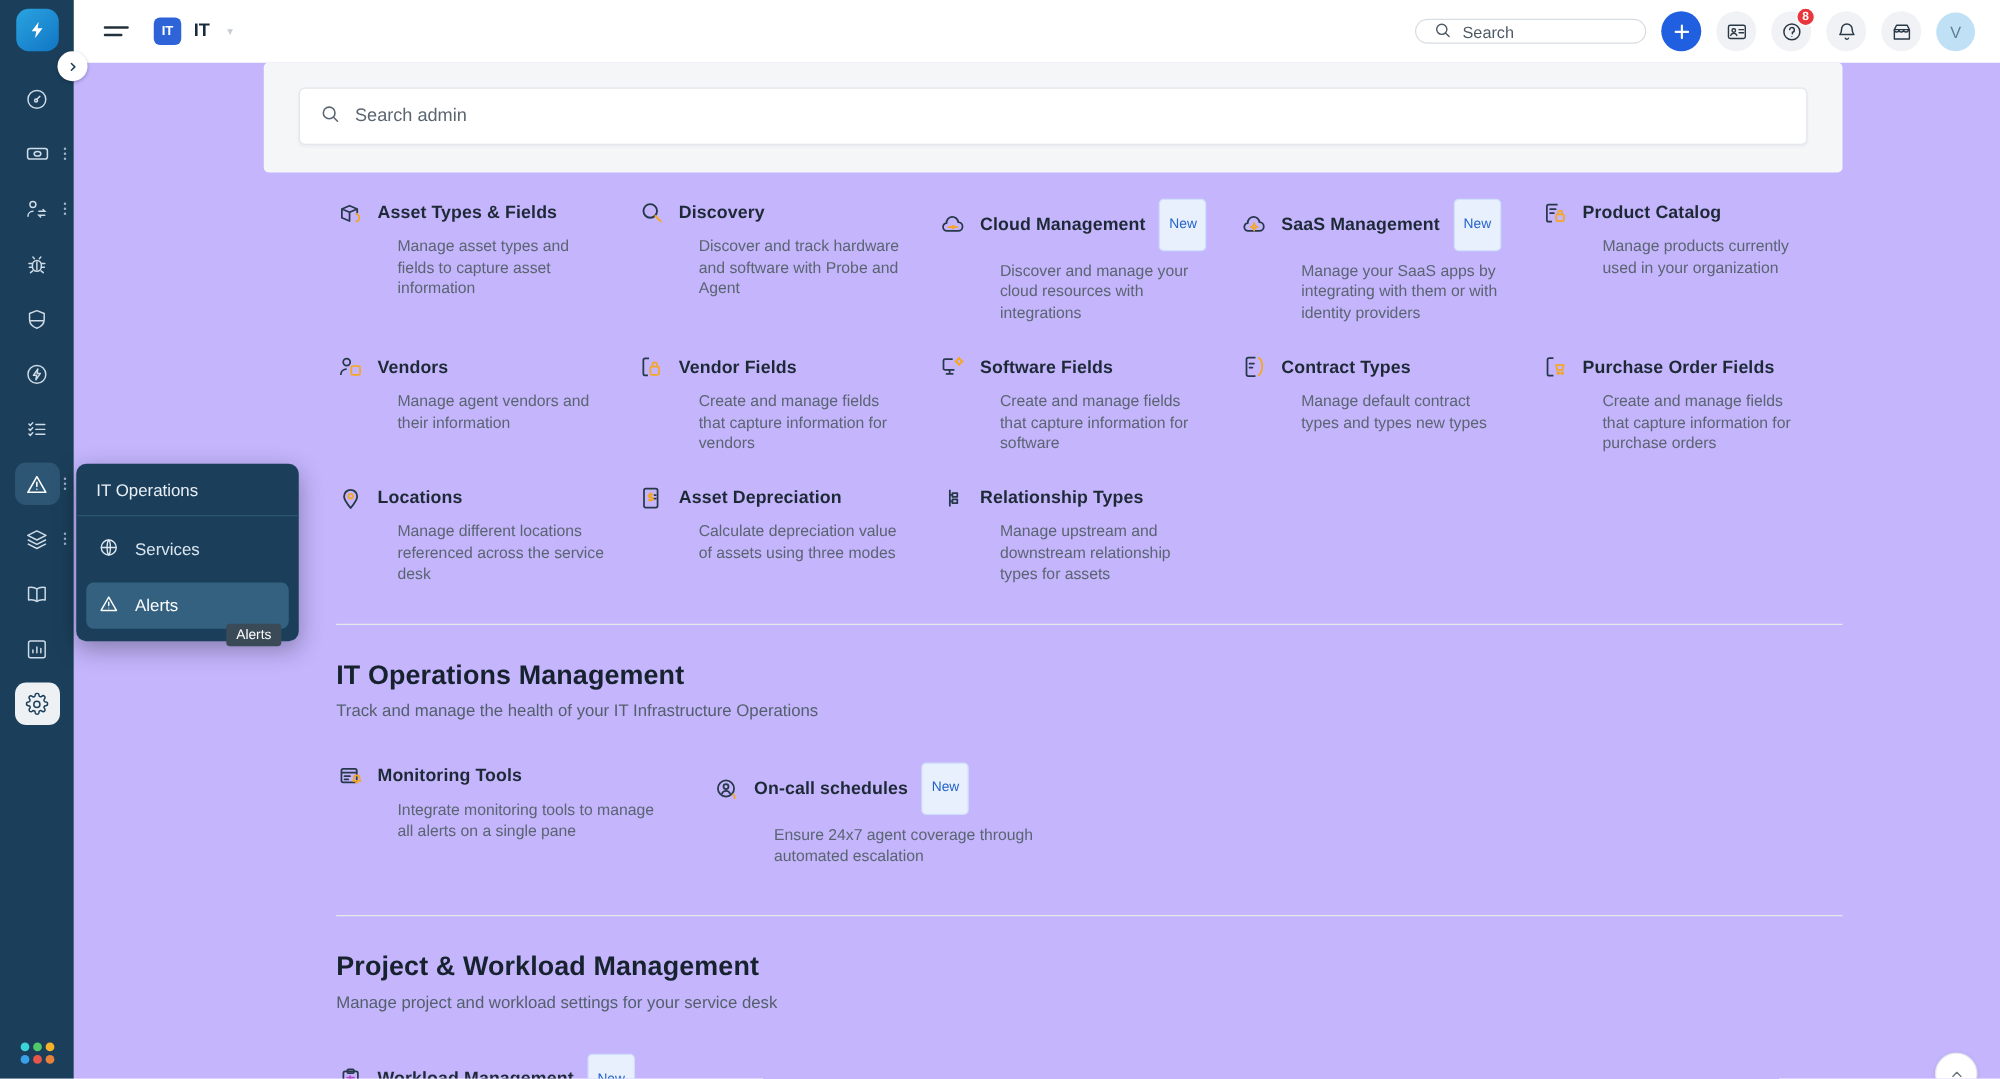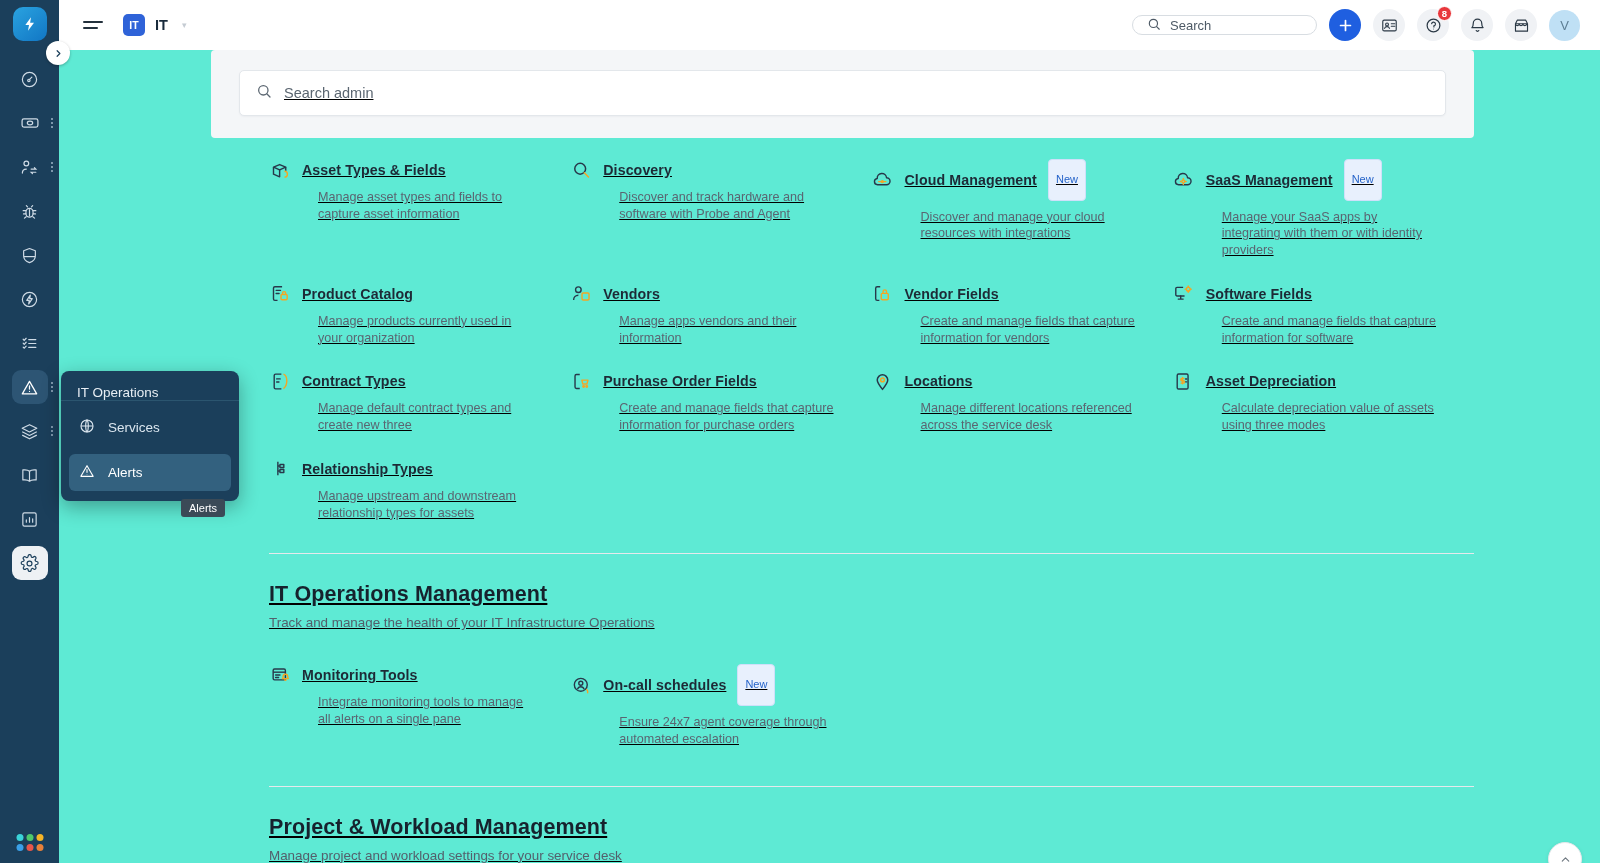--- a/index.html
+++ b/index.html
@@ -53,21 +53,21 @@
     box-shadow: 0 1px 3px rgba(0,0,0,.28); color: #1b3f5b;
   }
 
   
   .flyout {
     position: absolute; left: 61px; top: 371px; width: 178px;
     background: #1b3f5b; border-radius: 8px; z-index: 55;
     box-shadow: 0 6px 20px rgba(0,0,0,.32); padding-bottom: 10px;
   }
   .flyout-title {
-    color: #e8eef4; font-size: 13.5px; padding: 14px 16px 0 16px;
+    color: #e8eef4; font-size: 13.5px; padding: 14px 16px 12px 16px;
     border-bottom: 1px solid #2b556f;
   }
   .flyout-item {
     display: flex; align-items: center; gap: 13px;
     margin: 8px 8px 0 8px; padding: 9px 10px; border-radius: 6px;
     color: #dbe6ef; font-size: 13.5px;
   }
   .flyout-item.sel { background: #33617f; color: #ffffff; }
   .flyout-item svg { flex: 0 0 auto; }
   .tooltip {
@@ -112,36 +112,36 @@
     display: flex; align-items: center; justify-content: center; padding: 0 3px;
     font-weight: bold; border: 1.5px solid #fff;
   }
   .avatar {
     width: 31px; height: 31px; border-radius: 50%; background: #bfe0f5;
     color: #5e7e94; font-size: 13px; display: flex; align-items: center;
     justify-content: center;
   }
 
   
-  .content { position: absolute; inset: 50px 0 0 0; overflow: hidden; background: #5eead4; text-decoration: underline; }
+  .content { position: absolute; inset: 50px 0 0 0; overflow: hidden; background: #c4b5fd; }
   .search-band {
     background: #f4f6f8; padding: 20px 0 22px 0; position: relative;
     margin-left: 152px; margin-right: 126px; border-radius: 4px;
   }
   .search-admin {
     margin: 0 28px; height: 46px; background: #ffffff;
     border: 1px solid #e3e7eb; border-radius: 5px;
     display: flex; align-items: center; gap: 12px; padding: 0 16px;
     box-shadow: 0 1px 2px rgba(16,24,40,.04);
   }
   .search-admin .ph { color: #5b6671; font-size: 14.5px; }
 
   .grid {
     padding: 9px 0 0 0; margin: 0 126px 0 210px;
-    display: grid; grid-template-columns: repeat(4, 1fr); column-gap: 0; row-gap: 0;
+    display: grid; grid-template-columns: repeat(5, 1fr); column-gap: 0; row-gap: 0;
   }
   .card { padding: 12px 24px 12px 0; }
   .card-head { display: flex; align-items: center; gap: 11px; }
   .card-icon { width: 22px; height: 22px; flex: 0 0 22px; display: flex; align-items: center; justify-content: center; }
   .card-title { font-size: 14.2px; color: #1d2a36; font-weight: bold; letter-spacing: .1px; }
   .pill {
     font-size: 11px; color: #2563c9; background: #e8f0fd; border: 1px solid #cfe0fa;
     border-radius: 4px; padding: 13px 7px; line-height: 1.25; font-weight: normal;
   }
   .card-desc {
@@ -481,21 +481,21 @@
             <div class="card-head">
               <div class="card-icon">
                 <svg width="21" height="21" viewBox="0 0 24 24" fill="none" stroke-width="1.6" stroke-linejoin="round">
                   <circle cx="8.4" cy="7.6" r="3.2" stroke="#27384a"></circle>
                   <path d="M3 19.4c0-3.2 2.4-5.4 5.4-5.4" stroke="#27384a"></path>
                   <rect x="12.6" y="11.4" width="8" height="8" rx="1.3" stroke="#f5a623"></rect>
                 </svg>
               </div>
               <div class="card-title">Vendors</div>
             </div>
-            <div class="card-desc">Manage apps vendors and their information</div>
+            <div class="card-desc">Manage agent vendors and their information</div>
           </div>
           <div class="card">
             <div class="card-head">
               <div class="card-icon">
                 <svg width="21" height="21" viewBox="0 0 24 24" fill="none" stroke-width="1.6" stroke-linejoin="round">
                   <path d="M9.4 4.2H6A1.8 1.8 0 0 0 4.2 6v12A1.8 1.8 0 0 0 6 19.8h2.4" stroke="#27384a"></path>
                   <rect x="10.6" y="11.8" width="8" height="7.4" rx="1.4" stroke="#f5a623"></rect>
                   <path d="M12.6 11.8V9.9a2 2 0 0 1 4 0v1.9" stroke="#f5a623"></path>
                 </svg>
               </div>
@@ -521,21 +521,21 @@
             <div class="card-head">
               <div class="card-icon">
                 <svg width="21" height="21" viewBox="0 0 24 24" fill="none" stroke-width="1.6" stroke-linejoin="round">
                   <path d="M13 3.6H6.4A1.6 1.6 0 0 0 4.8 5.2v13.6a1.6 1.6 0 0 0 1.6 1.6h6.6" stroke="#27384a"></path>
                   <path d="M7.6 9h4M7.6 12.6h2.6" stroke="#27384a" stroke-linecap="round"></path>
                   <path d="M15.4 3.6c2.6 1 3.8 3.8 3.8 7.6s-1.2 7-3.8 9" stroke="#f5a623"></path>
                 </svg>
               </div>
               <div class="card-title">Contract Types</div>
             </div>
-            <div class="card-desc">Manage default contract types and create new three</div>
+            <div class="card-desc">Manage default contract types and types new types</div>
           </div>
           <div class="card">
             <div class="card-head">
               <div class="card-icon">
                 <svg width="21" height="21" viewBox="0 0 24 24" fill="none" stroke-width="1.6" stroke-linejoin="round">
                   <path d="M10 4H6.2A1.6 1.6 0 0 0 4.6 5.6v12.8A1.6 1.6 0 0 0 6.2 20H10" stroke="#27384a"></path>
                   <path d="M12.4 10.4h7l-1.2 4.4h-4.8z" stroke="#f5a623"></path>
                   <circle cx="14.4" cy="17.6" r=".9" stroke="#f5a623"></circle>
                   <circle cx="18" cy="17.6" r=".9" stroke="#f5a623"></circle>
                 </svg>

